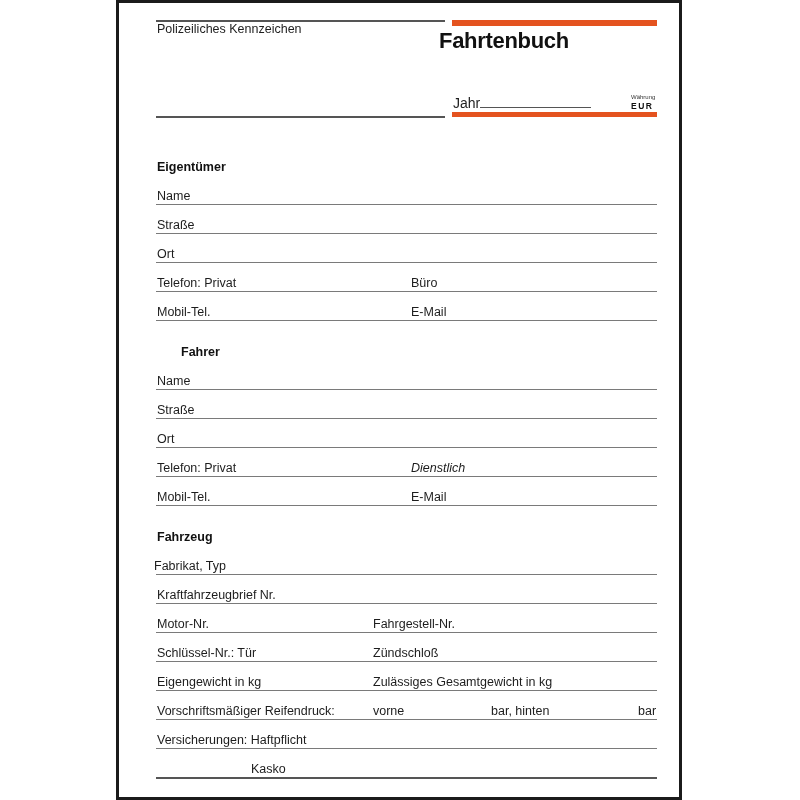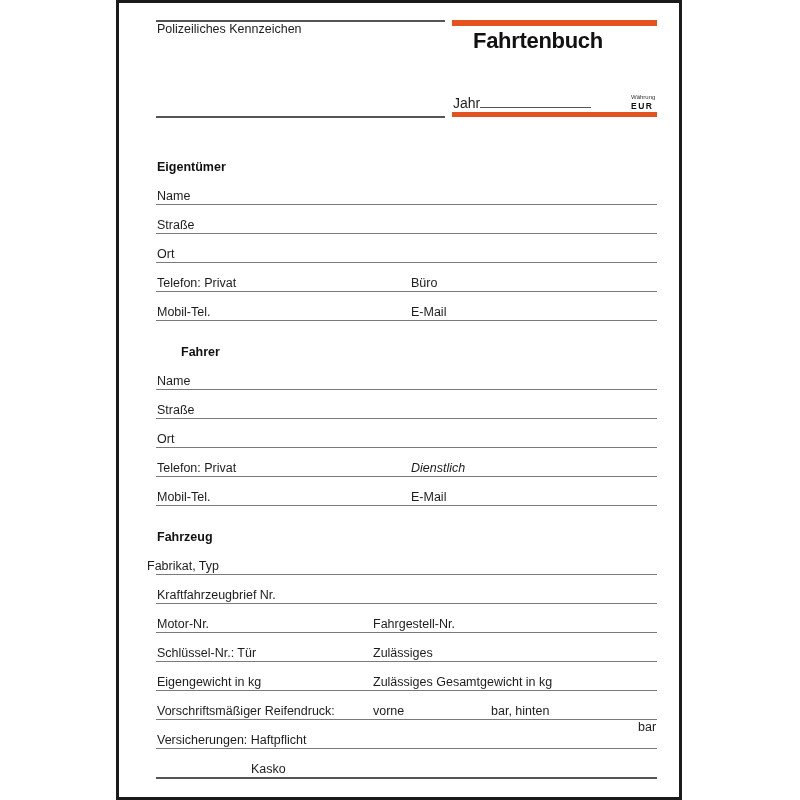--- a/index.html
+++ b/index.html
@@ -22,21 +22,21 @@
 <body>
 
 <div class="page"></div>
 
 <div class="hline dark" style="left:156px; top:20px; width:289px;"></div>
 <div class="label" style="left:157px; top:22px;">Polizeiliches Kennzeichen</div>
 <input class="field" style="left: 157px; top: 96px; width: 286px;">
 <div class="hline dark" style="left:156px; top:116px; width:289px;"></div>
 
 <div class="orange" style="left:452px; top:20px; width:205px; height:6px;"></div>
-<div class="title" style="left:473px; top:29px;">Fahrtenbuch</div>
+<div class="title" style="left:439px; top:29px;">Fahrtenbuch</div>
 <div class="label" style="left:453px; top:96px; font-size:14px;">Jahr</div>
 <input class="field" style="left: 480px; top: 92px; width: 110px;">
 <div class="hline" style="left:480px; top:107px; width:111px; border-top:1px solid #555;"></div>
 <div class="waehrung-small" style="left:631px; top:94px;">Währung</div>
 <div class="waehrung-val" style="left:631px; top:101px;">EUR</div>
 <div class="orange" style="left:452px; top:112px; width:205px; height:5px;"></div>
 
 <div class="section" style="left:157px; top:160px;">Eigentümer</div>
 
 <div class="label" style="left:157px; top:189px;">Name</div>
@@ -84,52 +84,52 @@
 <div class="hline" style="left:156px; top:476px; width:501px;"></div>
 
 <div class="label" style="left:157px; top:490px;">Mobil-Tel.</div>
 <input class="field" style="left: 220px; top: 488px; width: 180px;">
 <div class="label" style="left:411px; top:490px;">E-Mail</div>
 <input class="field" style="left: 450px; top: 488px; width: 205px;">
 <div class="hline" style="left:156px; top:505px; width:501px;"></div>
 
 <div class="section" style="left:157px; top:530px;">Fahrzeug</div>
 
-<div class="label" style="left:147px; top:559px;text-align:right;">Fabrikat, Typ</div>
+<div class="label" style="left:154px; top:559px;text-align:right;">Fabrikat, Typ</div>
 <input class="field" style="left: 232px; top: 557px; width: 423px;">
 <div class="hline" style="left:156px; top:574px; width:501px;"></div>
 
 <div class="label" style="left:157px; top:588px;">Kraftfahrzeugbrief Nr.</div>
 <input class="field" style="left: 280px; top: 586px; width: 375px;">
 <div class="hline" style="left:156px; top:603px; width:501px;"></div>
 
 <div class="label" style="left:157px; top:617px;">Motor-Nr.</div>
 <input class="field" style="left: 215px; top: 615px; width: 150px;">
 <div class="label" style="left:373px; top:617px;">Fahrgestell-Nr.</div>
 <input class="field" style="left: 458px; top: 615px; width: 197px;">
 <div class="hline" style="left:156px; top:632px; width:501px;"></div>
 
 <div class="label" style="left:157px; top:646px;">Schlüssel-Nr.: Tür</div>
 <input class="field" style="left: 280px; top: 644px; width: 88px;">
-<div class="label" style="left:373px; top:646px;">Zulässiges</div>
+<div class="label" style="left:373px; top:646px;">Zündschloß</div>
 <input class="field" style="left: 445px; top: 644px; width: 210px;">
 <div class="hline" style="left:156px; top:661px; width:501px;"></div>
 
 <div class="label" style="left:157px; top:675px;">Eigengewicht in kg</div>
 <input class="field" style="left: 280px; top: 673px; width: 88px;">
 <div class="label" style="left:373px; top:675px;">Zulässiges Gesamtgewicht in kg</div>
 <input class="field" style="left: 552px; top: 673px; width: 103px;">
 <div class="hline" style="left:156px; top:690px; width:501px;"></div>
 
 <div class="label" style="left:157px; top:704px;">Vorschriftsmäßiger Reifendruck:</div>
 <div class="label" style="left:373px; top:704px;">vorne</div>
 <input class="field" style="left: 410px; top: 702px; width: 78px;">
 <div class="label" style="left:491px; top:704px;">bar, hinten</div>
 <input class="field" style="left: 555px; top: 702px; width: 82px;">
-<div class="label" style="left:638px; top:720px;">bar</div>
+<div class="label" style="left:638px; top:704px;">bar</div>
 <div class="hline" style="left:156px; top:719px; width:501px;"></div>
 
 <div class="label" style="left:157px; top:733px;">Versicherungen: Haftpflicht</div>
 <input class="field" style="left: 312px; top: 731px; width: 343px;">
 <div class="hline" style="left:156px; top:748px; width:501px;"></div>
 
 <div class="label" style="left:251px; top:762px;">Kasko</div>
 <input class="field" style="left: 290px; top: 760px; width: 365px;">
 <div class="hline dark" style="left:156px; top:777px; width:501px;"></div>
 

